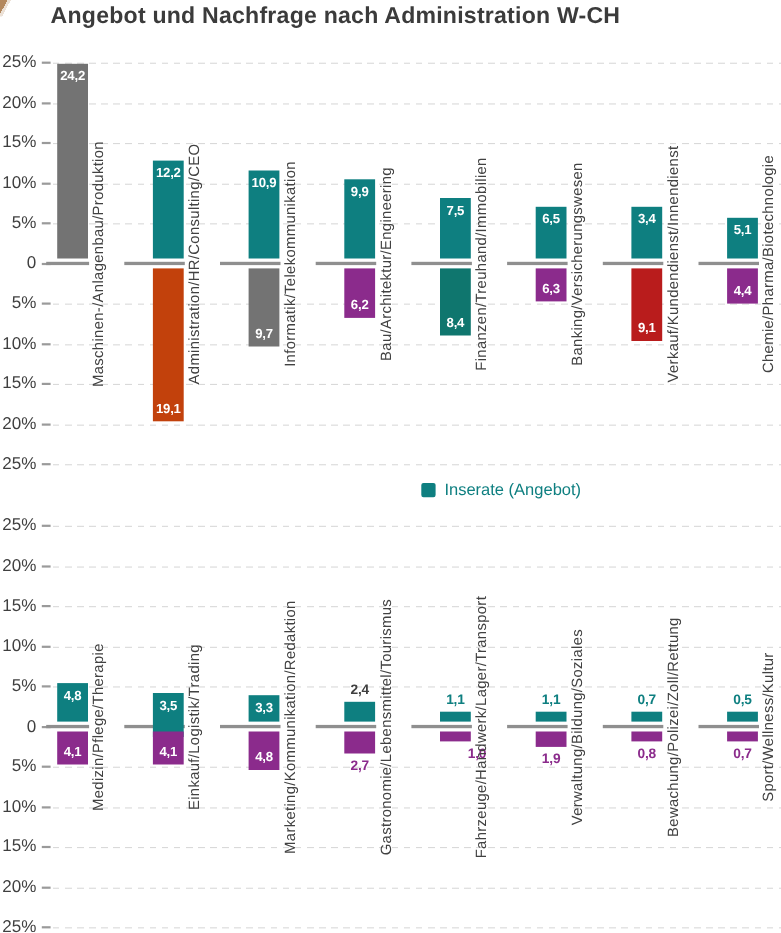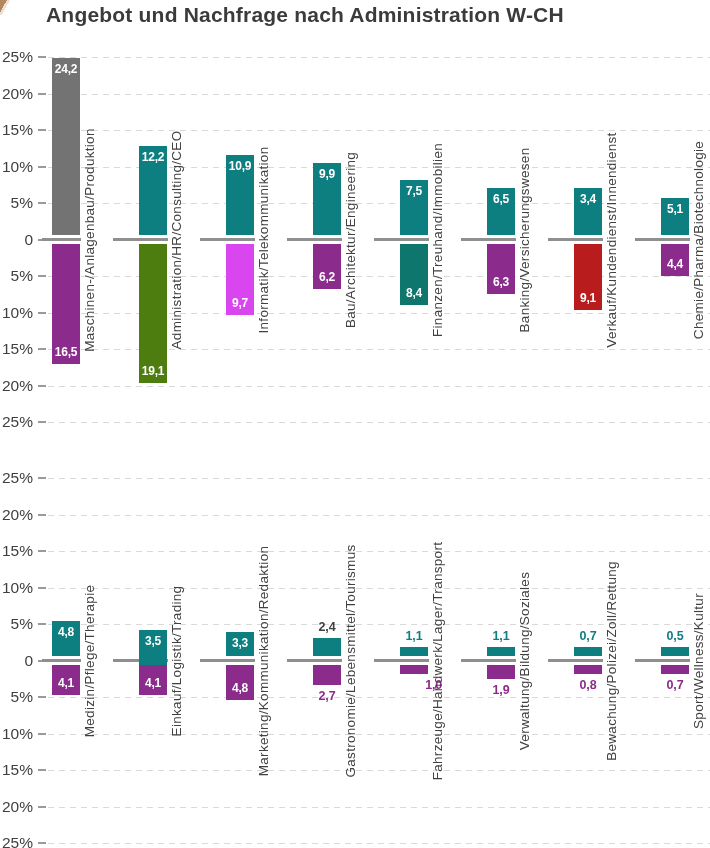--- a/index.html
+++ b/index.html
@@ -112,37 +112,34 @@
     </div>
     <div class="gridline" style="top: 365px;"></div>
     <div class="ytick" style="top: 356px;">
       <span class="">25%</span>
       <span class="tickdash"></span>
     </div>
     <div class="zeroseg" style="left: -6px; width: 39px; top: 181px;"></div>
     <div class="bar up" style="left: 4px; top: 1.34px; height: 176.66px; background: #737373;">
       <span class="">24,2</span>
     </div>
-    <div class="bar down" style="left: 4px; top: 187px; height: 120.45px; background: rgb(139, 43, 140);">
-      <span class="">16,5</span>
-    </div>
     <div class="cat" style="left: 35px;">Maschinen-/Anlagenbau/Produktion</div>
     <div class="zeroseg" style="left: 65px; width: 55px; top: 181px;"></div>
     <div class="bar up" style="left: 91px; top: 88.94px; height: 89.06px; background: rgb(14, 127, 128);">
       <span class="">12,2</span>
     </div>
-    <div class="bar down" style="left: 91px; top: 187px; height: 139.43px; background: #4d7c0f;">
+    <div class="bar down" style="left: 91px; top: 187px; height: 139.43px; background: #c2410c;">
       <span class="">19,1</span>
     </div>
     <div class="cat" style="left: 122px;">Administration/HR/Consulting/CEO</div>
     <div class="zeroseg" style="left: 152px; width: 55px; top: 181px;"></div>
     <div class="bar up" style="left: 178px; top: 98.43px; height: 79.57px; background: rgb(14, 127, 128);">
       <span class="">10,9</span>
     </div>
-    <div class="bar down" style="left: 178px; top: 187px; height: 70.81px; background: #d946ef;">
+    <div class="bar down" style="left: 178px; top: 187px; height: 70.81px; background: #737373;">
       <span class="">9,7</span>
     </div>
     <div class="cat" style="left: 209px;">Informatik/Telekommunikation</div>
     <div class="zeroseg" style="left: 239px; width: 55px; top: 181px;"></div>
     <div class="bar up" style="left: 265px; top: 105.73px; height: 72.27px; background: rgb(14, 127, 128);">
       <span class="">9,9</span>
     </div>
     <div class="bar down" style="left: 265px; top: 187px; height: 45.26px; background: rgb(139, 43, 140);">
       <span class="">6,2</span>
     </div>
@@ -152,21 +149,21 @@
       <span class="">7,5</span>
     </div>
     <div class="bar down" style="left: 352px; top: 187px; height: 61.32px; background: #0f766e;">
       <span class="">8,4</span>
     </div>
     <div class="cat" style="left: 383px;">Finanzen/Treuhand/Immobilien</div>
     <div class="zeroseg" style="left: 413px; width: 55px; top: 181px;"></div>
     <div class="bar up" style="left: 439px; top: 130.55px; height: 47.45px; background: rgb(14, 127, 128);">
       <span class="">6,5</span>
     </div>
-    <div class="bar down" style="left: 439px; top: 187px; height: 50px; background: rgb(139, 43, 140);">
+    <div class="bar down" style="left: 439px; top: 187px; height: 30px; background: rgb(139, 43, 140);">
       <span class="">6,3</span>
     </div>
     <div class="cat" style="left: 470px;">Banking/Versicherungswesen</div>
     <div class="zeroseg" style="left: 500px; width: 55px; top: 181px;"></div>
     <div class="bar up" style="left: 526px; top: 131.28px; height: 46.72px; background: rgb(14, 127, 128);">
       <span class="">3,4</span>
     </div>
     <div class="bar down" style="left: 526px; top: 187px; height: 66.43px; background: #b91c1c;">
       <span class="">9,1</span>
     </div>
@@ -175,20 +172,24 @@
     <div class="bar up" style="left: 613px; top: 140.77px; height: 37.23px; background: rgb(14, 127, 128);">
       <span class="">5,1</span>
     </div>
     <div class="bar down" style="left: 613px; top: 187px; height: 32.12px; background: rgb(139, 43, 140);">
       <span class="">4,4</span>
     </div>
     <div class="cat" style="left: 644px;">Chemie/Pharma/Biotechnologie</div>
   </div>
 
 <div class="legend">
+  <span class="legend-item">
+    <span class="swatch" style="background: rgb(14, 127, 128);"></span>
+    <span class="leg-label" style="color: rgb(14, 127, 128);">Inserate (Angebot)</span>
+  </span>
 </div>
 
 <div class="panel" id="panel-bottom">
     <div class="gridline" style="top: 0px;"></div>
     <div class="ytick" style="top: -9px;">
       <span class="">25%</span>
       <span class="tickdash"></span>
     </div>
     <div class="gridline" style="top: 36.5px;"></div>
     <div class="ytick" style="top: 27.5px;">

